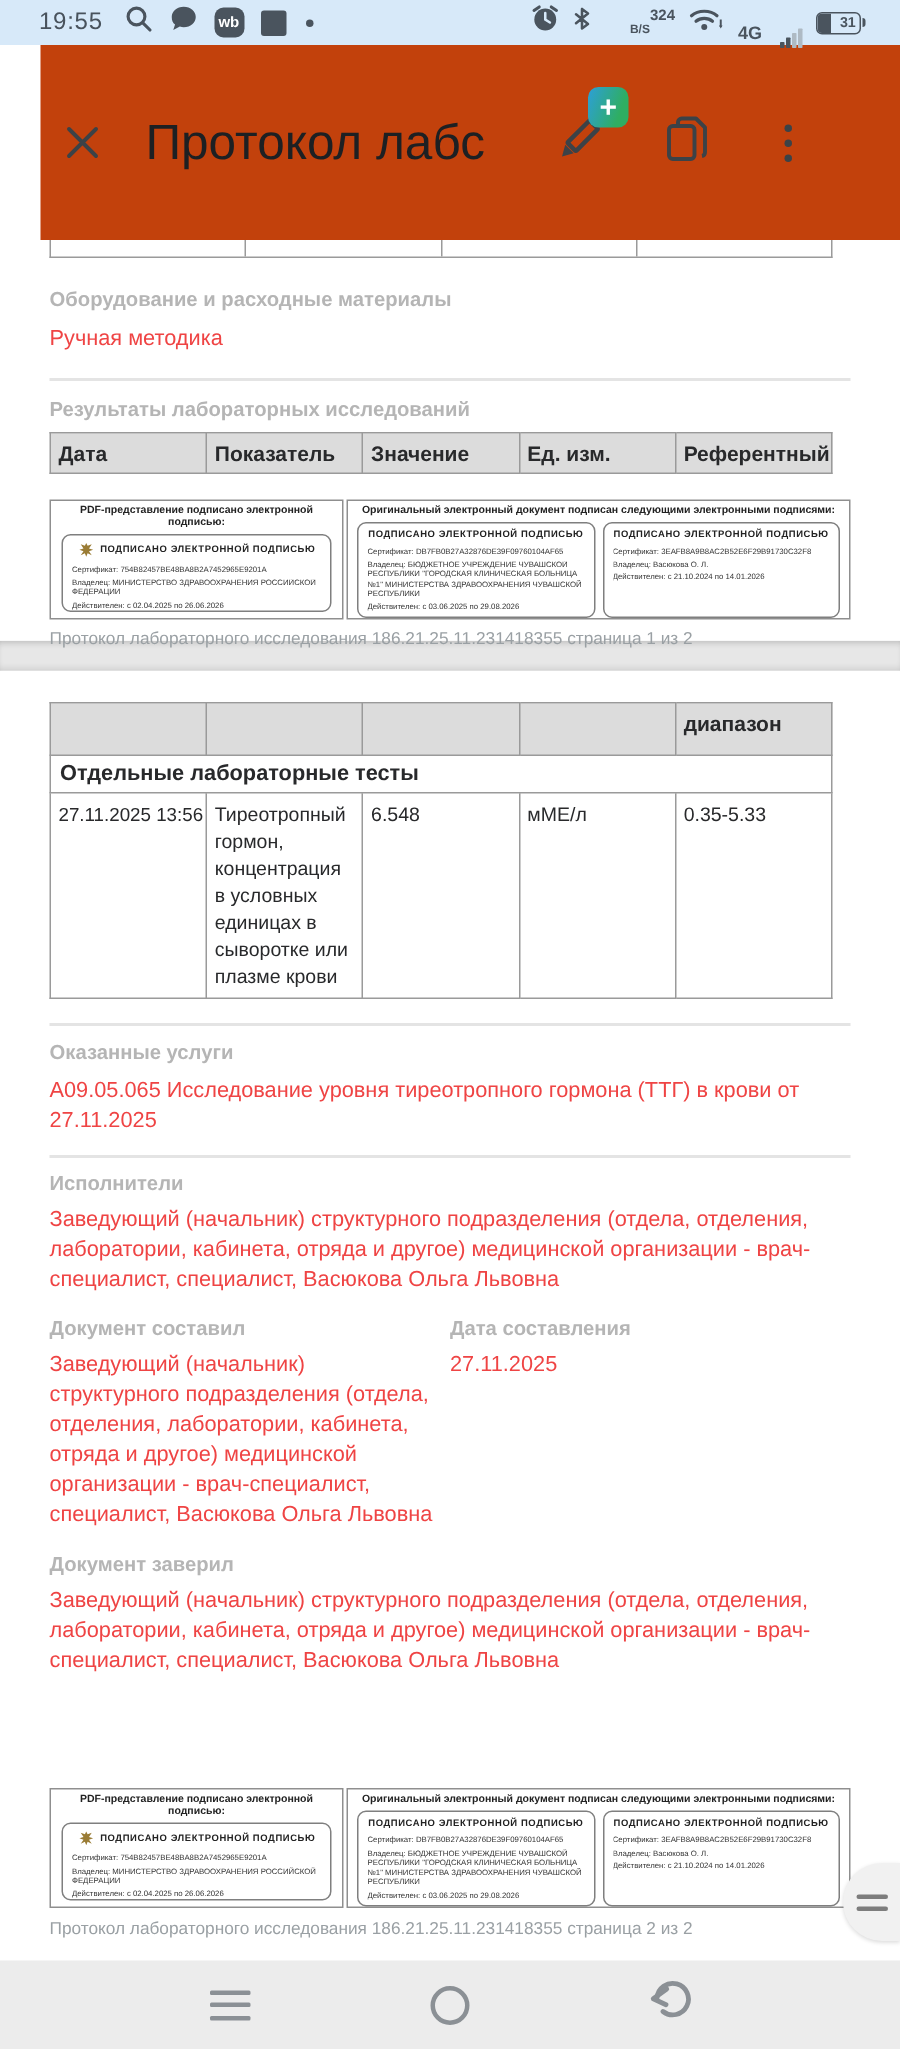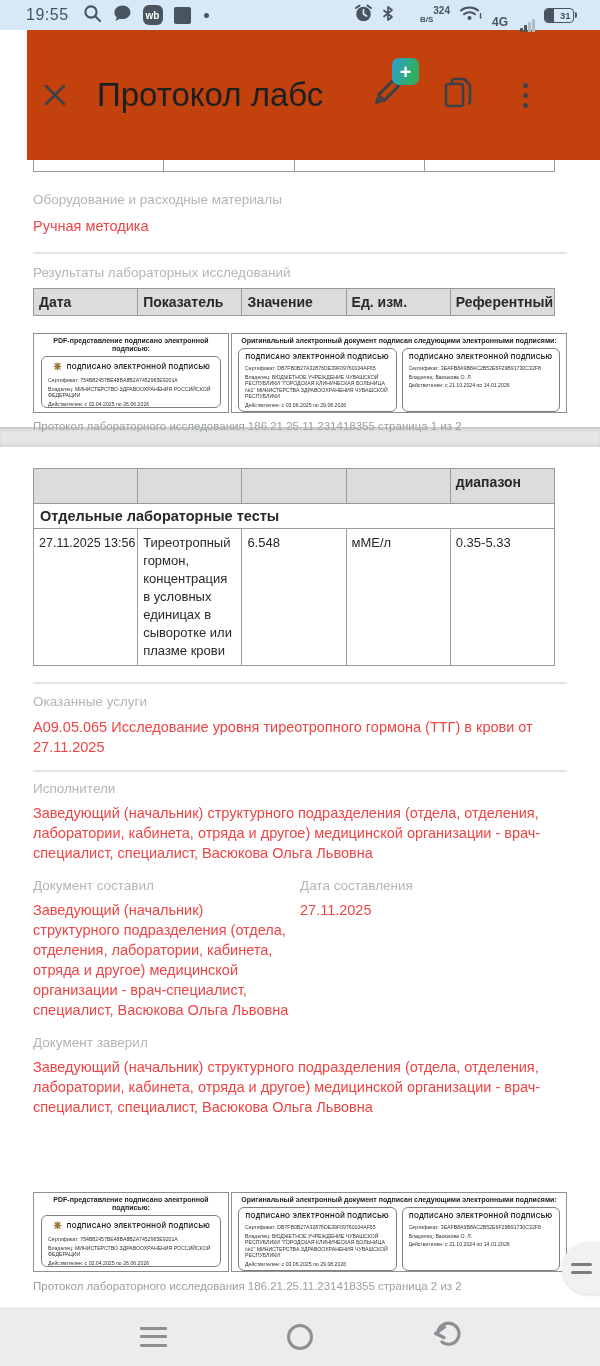--- a/index.html
+++ b/index.html
@@ -44,21 +44,21 @@
   .doc { background:#fff; }
   .page { background:#fff; padding:0 33px; position:relative; }
   .page1 { height:267px; }
   .pageband { height:20px; background:#e7e7e7; box-shadow:inset 0 4px 5px -3px rgba(0,0,0,.22), inset 0 -4px 5px -3px rgba(0,0,0,.12); }
   .page2 { height:860px; }
 
   .partial-row { height:12px; display:flex; border-left:1px solid #9a9a9a; border-right:1px solid #9a9a9a; border-bottom:1px solid #9a9a9a; width:522px; }
   .partial-row i { flex:1; border-right:1px solid #9a9a9a; }
   .partial-row i:last-child { border-right:none; }
 
-  .lbl { color:#b5b5b5; font-size:13.5px; }
+  .lbl { color:#b5b5b5; font-size:13.5px;font-weight:bold; }
   .val { color:#ef4444; font-size:14.5px; line-height:20px; }
   .hr { border-top:2px solid #e4e4e4; width:100%; }
 
   table.doc-table { border-collapse:collapse; width:522px; table-layout:fixed; font-size:13.5px; color:#28292b; }
   table.doc-table th, table.doc-table td { border:1px solid #9a9a9a; padding:5px 5px; text-align:left; vertical-align:top; }
   table.doc-table th { background:#dcdcdc; font-weight:700; font-size:14px; }
   .hdr-row1 th { padding:6px 5px 5px; }
   .hdr-row2 th { height:35px; vertical-align:bottom; padding-bottom:8px; }
   .group-cell { font-weight:700; font-size:14.5px; padding:4px 6px !important; }
   .data-row td { height:118px; font-size:13px; line-height:18px; }

